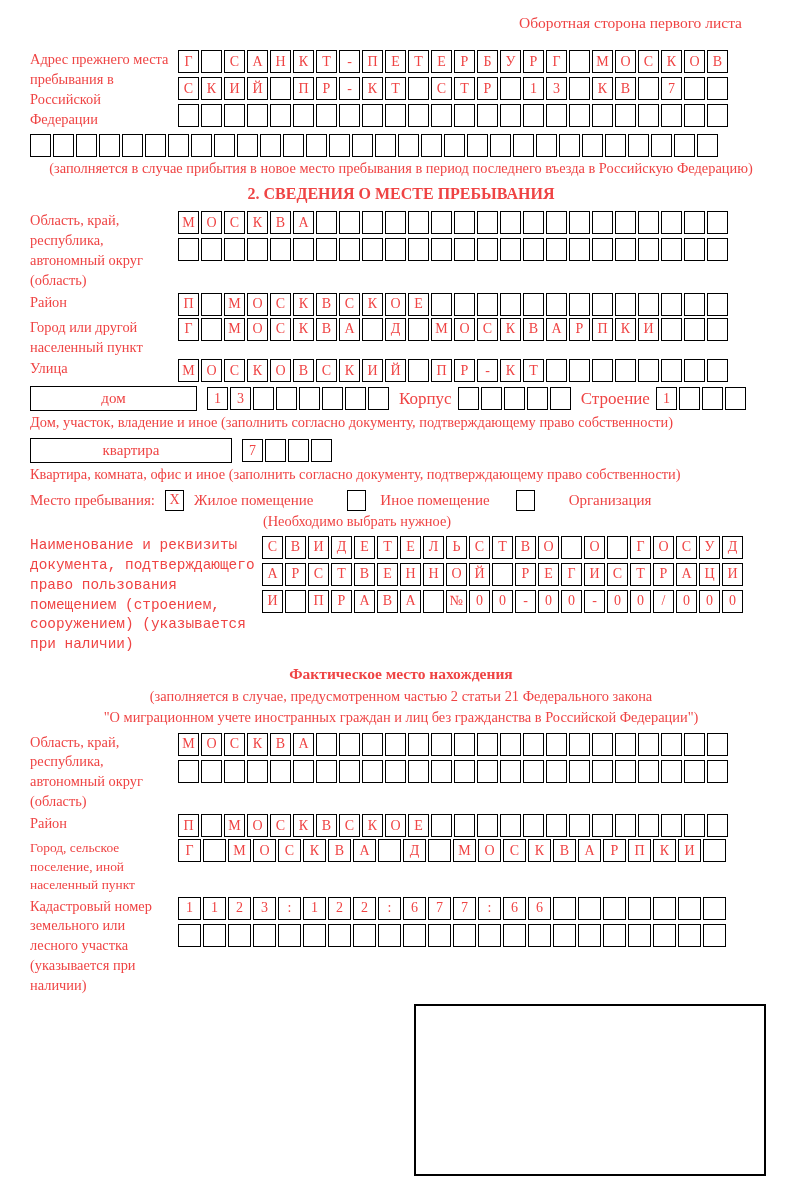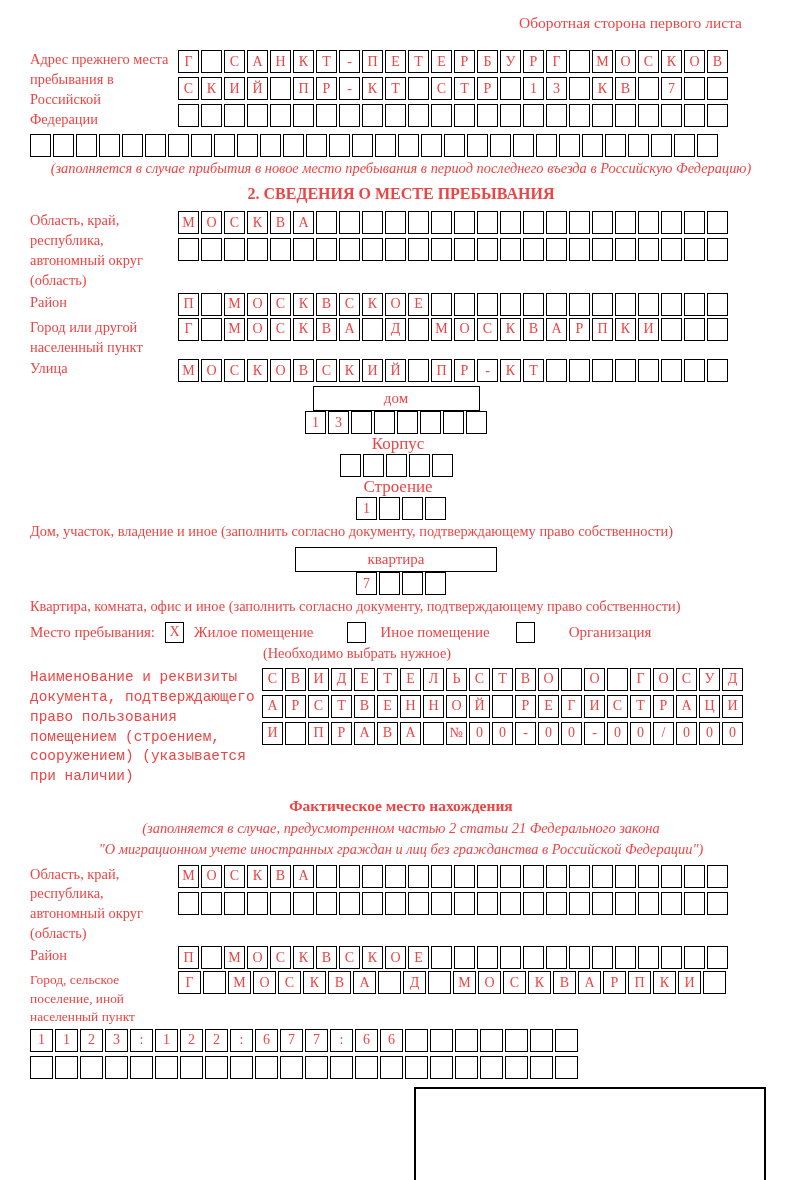--- a/index.html
+++ b/index.html
@@ -21,28 +21,28 @@
   .boxes{display:flex;gap:2px;}
   .cell{
     width:19px;height:21px;flex:none;box-sizing:content-box;
     border:1.8px solid #000;
     display:flex;align-items:center;justify-content:center;
     font-size:14px;line-height:1;
   }
   .wide .cell{width:21px;}
   .fullrow{margin:4px 0 2px 0;}
   .caption{font-size:14.4px;line-height:1.3;margin:2px 0 6px 0;}
-  .caption.center{text-align:center;font-style:italic;}
+  .caption.center{text-align:center;}
   .sec-title{font-weight:bold;text-align:center;font-size:16px;margin:8px 0 8px 0;}
   .sub-title{font-weight:bold;text-align:center;font-size:15.5px;margin:10px 0 4px 0;}
   .fieldbox{
     border:1.8px solid #000;height:23px;flex:none;box-sizing:content-box;
     display:flex;align-items:center;justify-content:center;font-size:15px;
   }
-  .house-row{display:flex;align-items:center;margin:4px 0 2px 0;flex-direction:column;}
+  .house-row{display:flex;align-items:center;margin:4px 0 2px 0;}
   .inline-lbl{font-size:17px;white-space:nowrap;}
   .chk-row{display:flex;align-items:center;margin:4px 0 0 0;font-size:15px;}
   .checkbox{
     width:17px;height:19px;flex:none;border:1.8px solid #000;box-sizing:content-box;
     display:flex;align-items:center;justify-content:center;font-size:14px;
   }
   .note{font-size:14.4px;margin:2px 0 6px 196px;width:262px;text-align:center;}
   .stamp-section{margin-left:362px;width:396px;margin-top:8px;}
   .stamp-box{width:352px;height:172px;border:2px solid #000;margin:0 auto;box-sizing:border-box;}
   .stamp-note{font-size:14.4px;line-height:1.35;text-align:center;margin-top:4px;}
@@ -564,20 +564,21 @@
         <span class="cell">А</span>
         <span class="cell">Р</span>
         <span class="cell">П</span>
         <span class="cell">К</span>
         <span class="cell">И</span>
         <span class="cell"></span>
       </div>
   </div>
 
   <div class="frow">
+    <div class="label">Кадастровый номер земельного или лесного участка (указывается при наличии)</div>
     <div class="stack">
       <div class="boxes wide">
           <span class="cell">1</span>
           <span class="cell">1</span>
           <span class="cell">2</span>
           <span class="cell">3</span>
           <span class="cell">:</span>
           <span class="cell">1</span>
           <span class="cell">2</span>
           <span class="cell">2</span>

